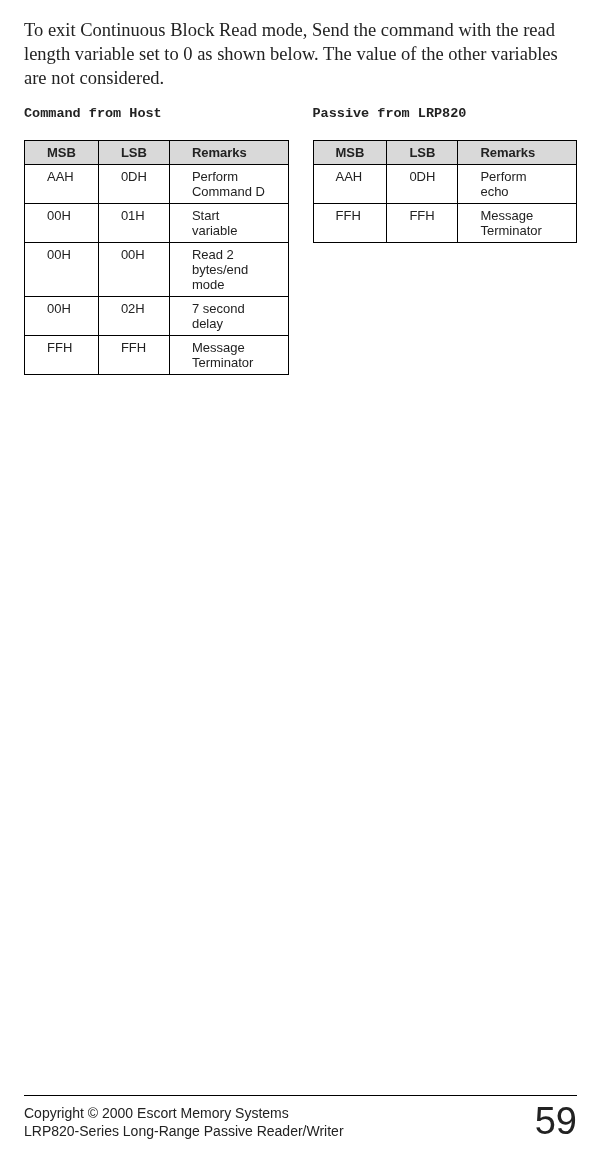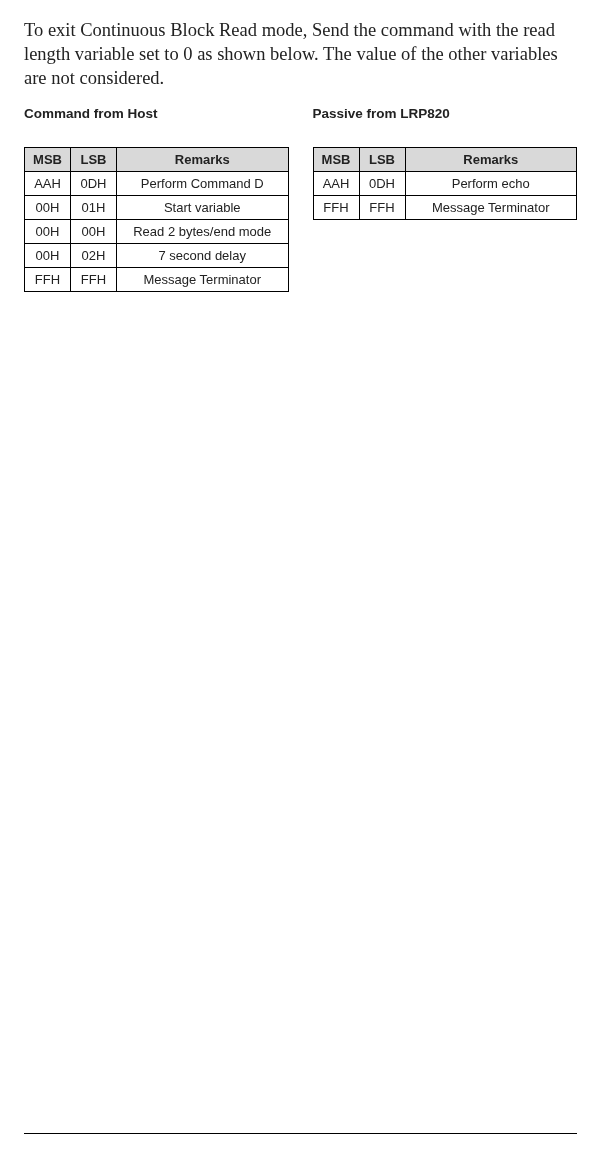--- a/index.html
+++ b/index.html
@@ -25,37 +25,37 @@
     }
     .tables-row {
       display: flex;
       gap: 24px;
       align-items: flex-start;
     }
     .table-block {
       flex: 1 1 0;
     }
     .table-title {
-      font-family: Liberation Sans, sans-serif;
+      font-family: Liberation Mono, monospace;
       font-weight: bold;
       font-size: 13.5px;
       color: #222;
-      margin-bottom: 26px;
+      margin-bottom: 19px;
     }
     table {
       border-collapse: collapse;
       width: 100%;
       font-family: Arial, Helvetica, sans-serif;
       font-size: 13px;
       color: #222;
     }
     th, td {
       border: 1px solid #000;
-      padding: 4px 2px;
-      text-align: center;
+      padding: 4px 22px;
+      text-align: left;
       vertical-align: top;
       font-weight: normal;
     }
     thead th {
       background: #d9d9d9;
       font-weight: bold;
     }
     .col-msb { width: 46px; }
     .col-lsb { width: 46px; }
     .footer {
@@ -167,13 +167,20 @@
           <td>Message Terminator</td>
         </tr>
       </tbody>
     </table>
   </div>
 
 </div>
 
 <div class="footer">
   <hr class="footer-line">
+  <div class="footer-row">
+    <div class="footer-text">
+      <div>Copyright © 2000 Escort Memory Systems</div>
+      <div>LRP820-Series Long-Range Passive Reader/Writer</div>
+    </div>
+    <div class="page-number">59</div>
+  </div>
 </div>
 
 </body></html>

